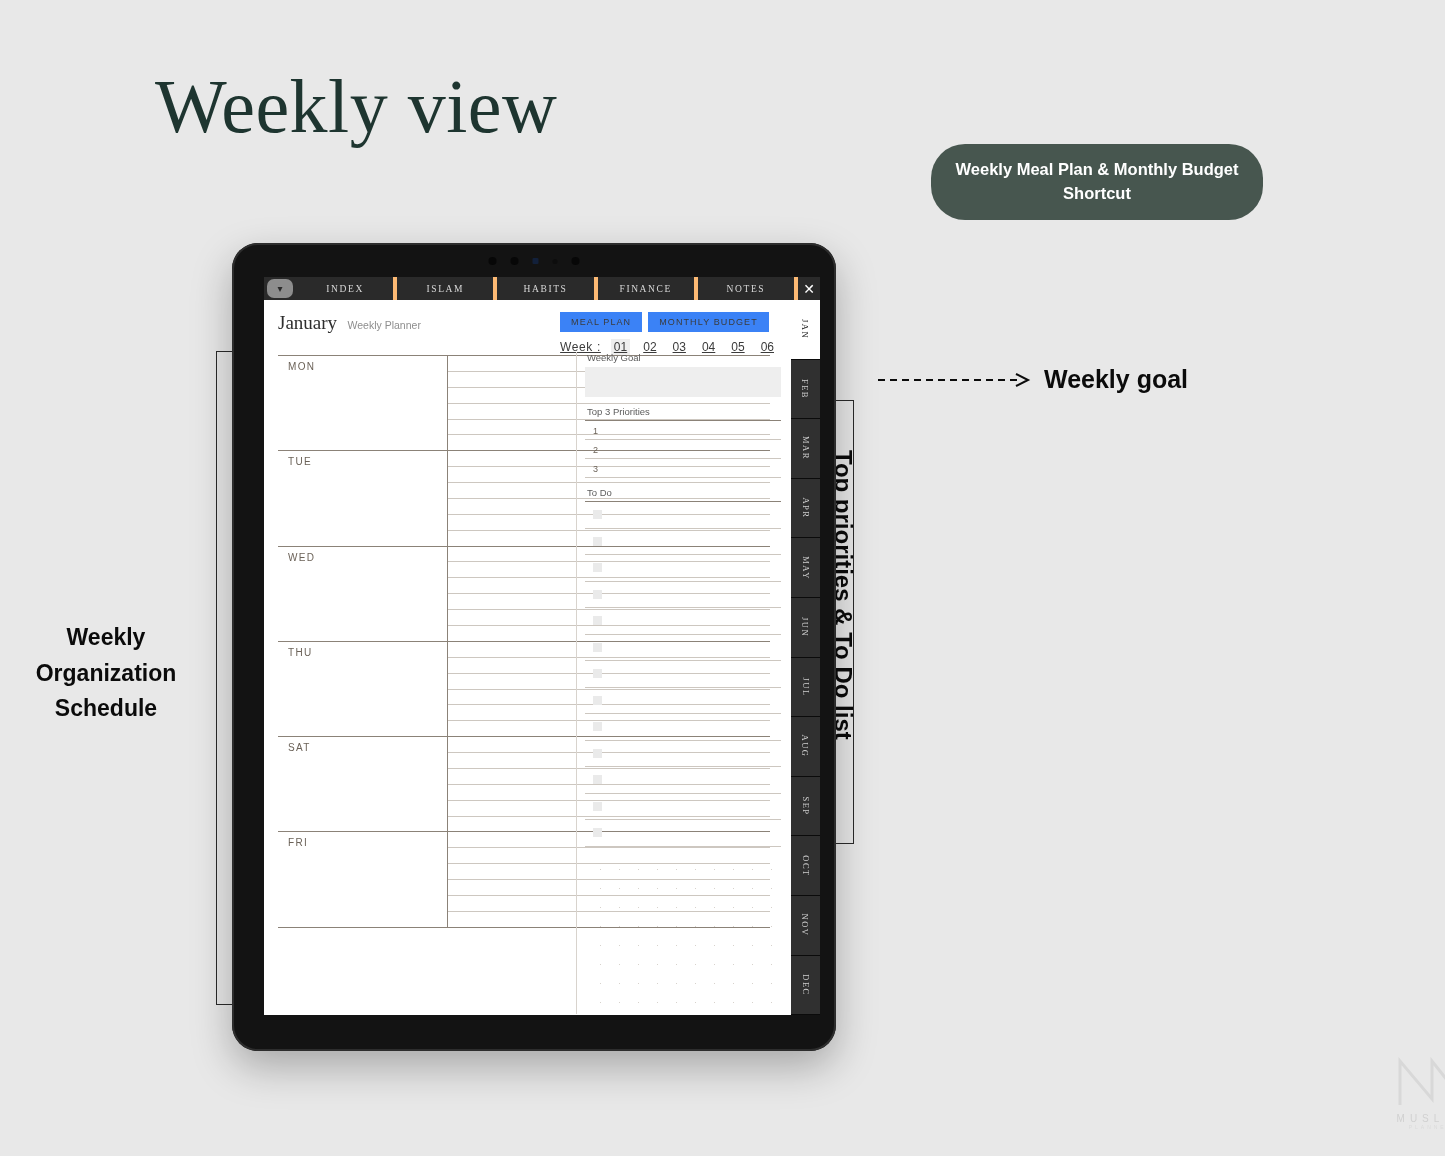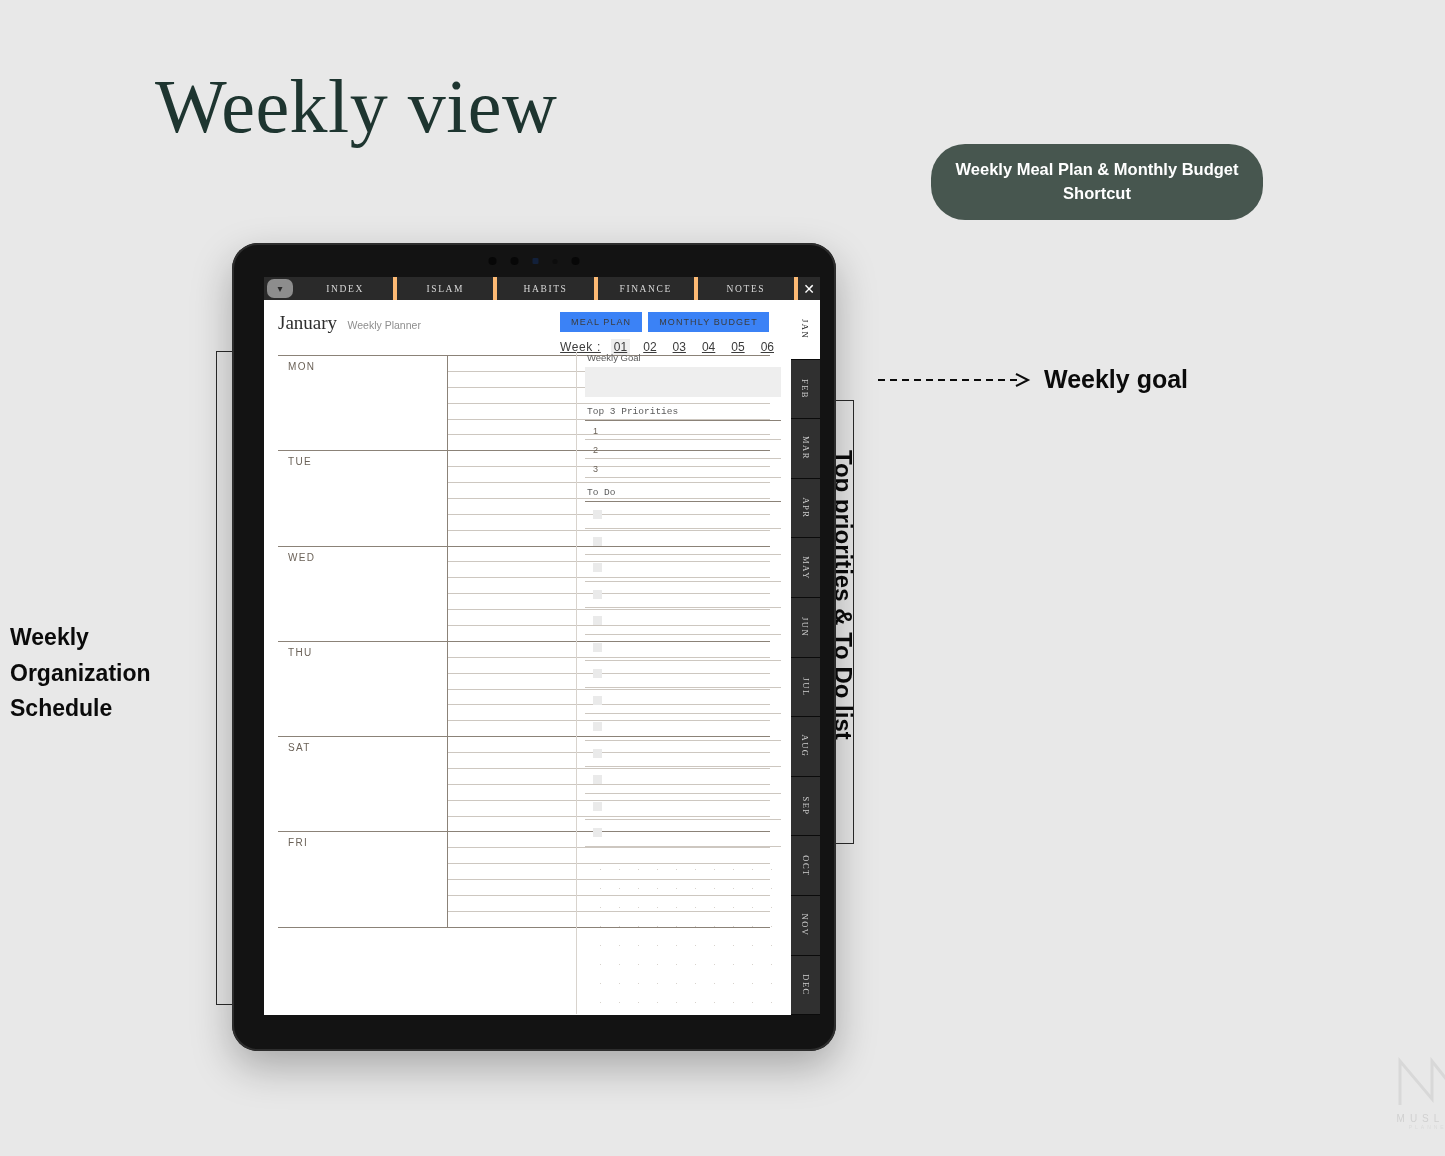--- a/index.html
+++ b/index.html
@@ -24,21 +24,21 @@
     position: absolute; left: 931px; top: 144px;
     width: 332px; padding: 14px 22px;
     background: #47564f; border-radius: 34px;
     color: #ffffff; font-size: 16.5px; font-weight: bold;
     text-align: center; line-height: 1.45;
   }
 
   
   .anno-left {
     position: absolute; left: 10px; top: 620px; width: 192px;
-    text-align: left; font-size: 23px; font-weight: bold;
+    text-align: center; font-size: 23px; font-weight: bold;
     color: #0b0b0b; line-height: 1.55;
   }
   .anno-right-goal {
     position: absolute; left: 1044px; top: 365px;
     font-size: 25px; font-weight: bold; color: #0b0b0b;
   }
   .anno-right-vert {
     position: absolute; left: 857px; top: 450px;
     font-size: 24px; font-weight: bold; color: #0b0b0b;
     white-space: nowrap;
@@ -158,21 +158,21 @@
   .mtab.active { background: #ffffff; color: #232323; }
 
   
   .pane {
     position: absolute; left: 312px; top: 52px; width: 213px; height: 662px;
     border-left: 1px solid #d8d3cd; padding: 0 8px 0 8px;
   }
   .pane-label { font-size: 9.5px; color: #5b5b5b; margin: 0 0 4px 2px; }
   .goal-box { height: 30px; background: #eeeeee; margin-bottom: 9px; }
   .sect-head { font-size: 9.5px; color: #5b5b5b; padding: 0 0 3px 2px;
-               border-bottom: 1.3px solid #8b8278; font-family: Liberation Mono, monospace; }
+               border-bottom: 1.3px solid #8b8278; }
   .pri-row { height: 19px; border-bottom: 1px solid #cdc7c0;
              font-size: 9px; color: #6b6258; padding: 5px 0 0 8px; }
   .todo-head { margin-top: 9px; }
   .todo-row { height: 26.5px; border-bottom: 1px solid #cdc7c0;
               display: flex; align-items: center; padding-left: 8px; }
   .cbx { width: 9px; height: 9px; background: #eaeaea; }
   .dots {
     margin-top: 7px; height: 172px;
     background-image: radial-gradient(#d7d2cc 0.9px, transparent 1px);
     background-size: 19px 19px; background-position: 6px 6px;

